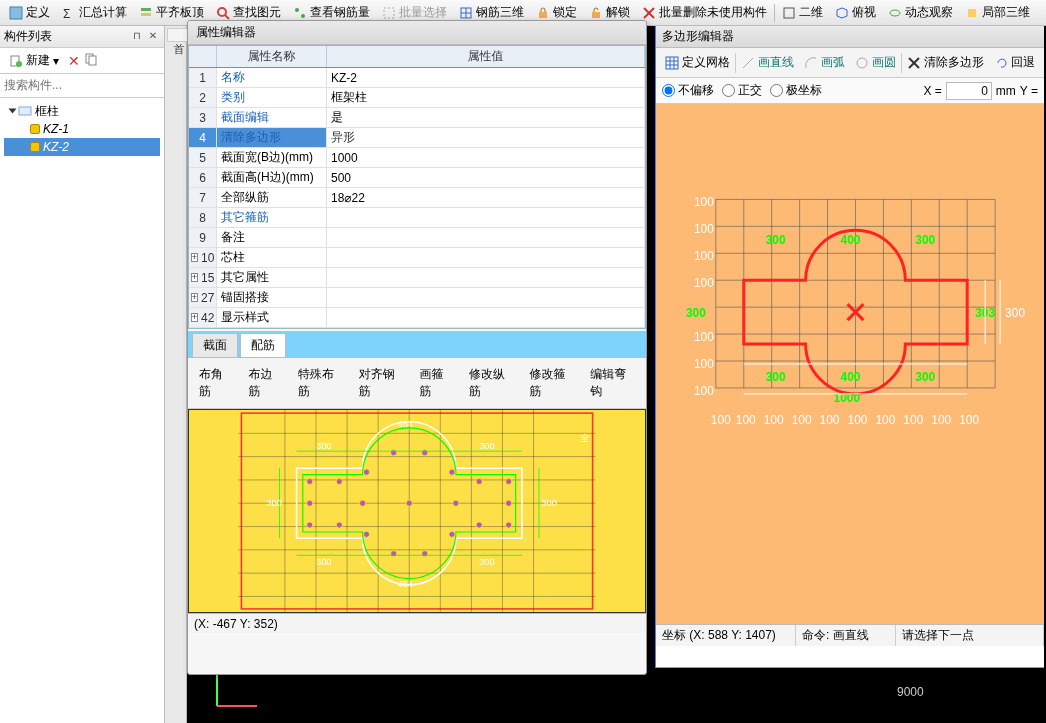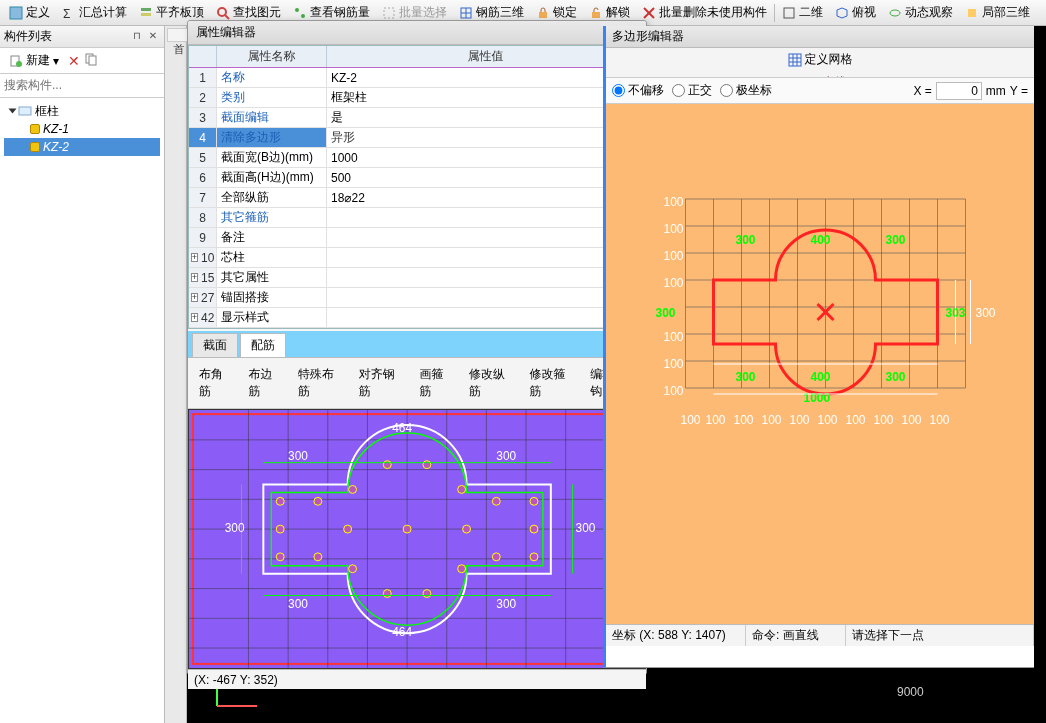--- a/index.html
+++ b/index.html
@@ -42,28 +42,28 @@
 .blue-txt{color:#1a5fb4;}
 .expand{display:inline-block;width:9px;height:9px;border:1px solid #888;line-height:7px;text-align:center;font-size:9px;margin-right:3px;background:#fff;color:#333;}
 .tabs{display:flex;padding:2px 4px 0 4px;border-bottom:1px solid #bbb;background:#7dd3fc;margin-top:2px;}
 .tab{padding:3px 10px;border:1px solid #bbb;border-bottom:none;margin-right:2px;background:#e8e8e8;cursor:pointer;}
 .tab.active{background:#fff;}
 .cfg-bar{display:flex;gap:2px;padding:4px;border-bottom:1px solid #ccc;background:#f4f4f4;}
 .cfg-btn{padding:3px 6px;border:1px solid transparent;}
 .rebar-info{display:flex;align-items:center;gap:4px;padding:4px;border-bottom:1px solid #ccc;background:#f4f4f4;}
 .rebar-info select,.rebar-info .lbl{height:22px;}
 .rebar-info .lbl{color:#888;border:1px solid #ccc;padding:2px 6px;background:#fafafa;}
-.canvas1{background:#8b5cf6;height:260px;position:relative;border:1px solid #333;}
+.canvas1{background:#fde047;height:204px;position:relative;border:1px solid #333;}
 .canvas1 svg{width:100%;height:100%;}
 .status-mid{height:20px;border-top:1px solid #bbb;background:#f4f4f4;display:flex;align-items:center;padding:0 6px;}
-.right-panel{position:absolute;right:12px;top:26px;width:431px;height:642px;background:#fff;border-left:3px solid #3b82f6;border-bottom:1px solid #999;}
+.right-panel{position:absolute;right:2px;top:26px;width:389px;height:642px;background:#fff;border-left:1px solid #3b82f6;border-bottom:1px solid #999;}
 .rp-title{height:22px;background:linear-gradient(#eaeaea,#d9d9d9);border-bottom:1px solid #bbb;display:flex;align-items:center;padding:0 6px;}
-.rp-tools{height:30px;border-bottom:1px solid #ccc;display:flex;align-items:center;padding:0 4px;background:#f4f4f4;white-space:nowrap;overflow:hidden;flex-direction:column;}
+.rp-tools{height:30px;border-bottom:1px solid #ccc;display:flex;align-items:center;padding:0 4px;background:#f4f4f4;white-space:nowrap;overflow:hidden;}
 .rp-tools .sep{width:1px;height:20px;background:#ccc;}
-.rp-tools .disabled{color:#701a75;text-decoration:underline;}
+.rp-tools .disabled{color:#0f766e;}
 .rp-mode{height:26px;border-bottom:1px solid #ccc;display:flex;align-items:center;gap:8px;padding:0 6px;background:#fafafa;}
 .rp-mode label{display:flex;align-items:center;gap:3px;}
 .rp-coord{display:flex;align-items:center;gap:4px;margin-left:auto;}
 .rp-coord input{width:46px;height:18px;border:1px solid #bbb;text-align:right;padding:0 3px;}
 .canvas2{background:#fdba74;height:520px;position:relative;}
 .canvas2 svg{width:100%;height:100%;}
 .rp-status{height:22px;border-top:1px solid #bbb;background:#f4f4f4;display:flex;align-items:center;}
 .rp-status>div{border-right:1px solid #ccc;padding:0 6px;height:100%;display:flex;align-items:center;}
 .bg-canvas{position:absolute;left:187px;top:26px;right:0;bottom:0;background:#000;z-index:-1;}
 </style>

